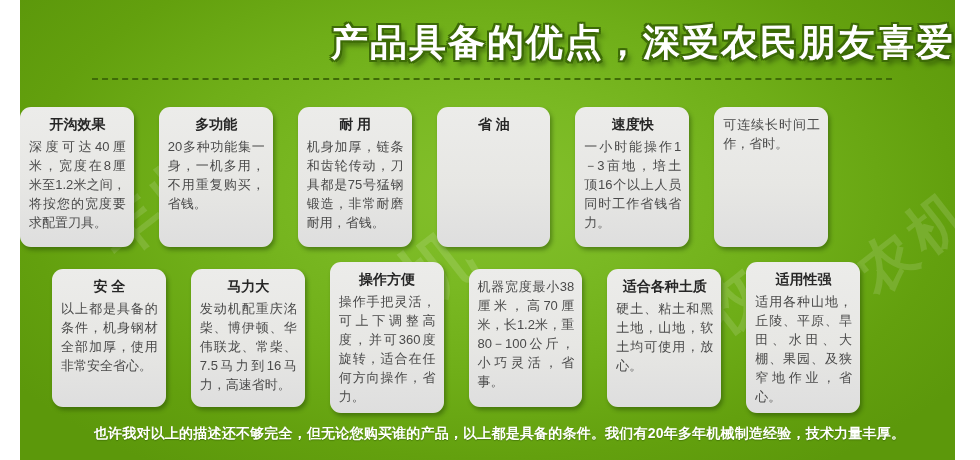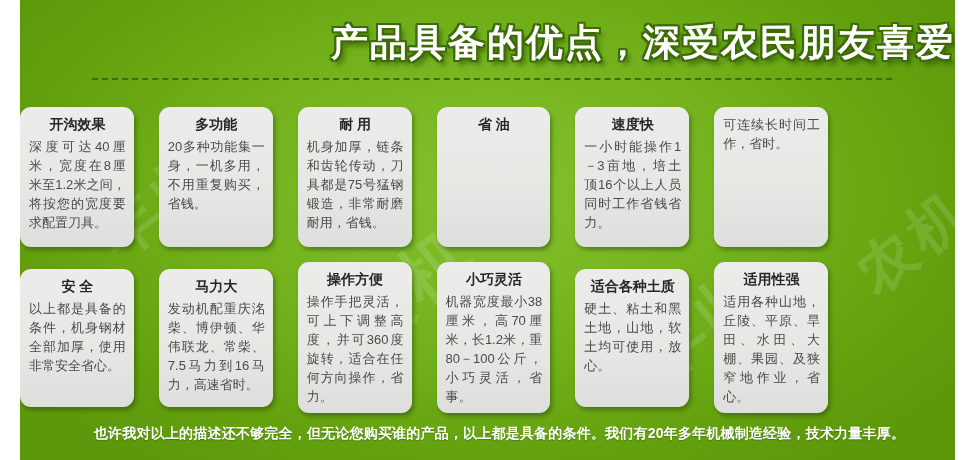--- a/index.html
+++ b/index.html
@@ -100,21 +100,21 @@
     position: absolute;
     left: 0;
     width: 808px;
     display: flex;
     justify-content: center;
     align-items: center;
     gap: 25px;
     z-index: 3;
   }
   #row-1 { top: 107px; }
-  #row-2 { top: 262px; }
+  #row-2 { top: 262px; padding-left: 32px; }
 
   .card {
     background: linear-gradient(180deg, #ececea 0%, #e7e7e4 55%, #dedede 100%);
     border-radius: 11px;
     box-shadow: 2px 3px 4px rgba(25,55,0,0.42);
     box-sizing: border-box;
     padding: 8px 8px 7px 9px;
     width: 123px;
   }
   #row-1 .card { min-height: 140px; }
@@ -213,21 +213,20 @@
       </div>
       <div class="card">
         <div class="card-title">马力大</div>
         <div class="card-body">发动机配重庆洺柴、博伊顿、华伟联龙、常柴、7.5马力到16马力，高速省时。</div>
       </div>
       <div class="card">
         <div class="card-title">操作方便</div>
         <div class="card-body">操作手把灵活，可上下调整高度，并可360度旋转，适合在任何方向操作，省力。</div>
       </div>
       <div class="card">
-        <div class="card-title">小巧灵活</div>
         <div class="card-body">机器宽度最小38厘米，高70厘米，长1.2米，重80－100公斤，小巧灵活，省事。</div>
       </div>
       <div class="card">
         <div class="card-title">适合各种土质</div>
         <div class="card-body">硬土、粘土和黑土地，山地，软土均可使用，放心。</div>
       </div>
       <div class="card">
         <div class="card-title">适用性强</div>
         <div class="card-body">适用各种山地，丘陵、平原、旱田、水田、大棚、果园、及狭窄地作业，省心。</div>
       </div>

